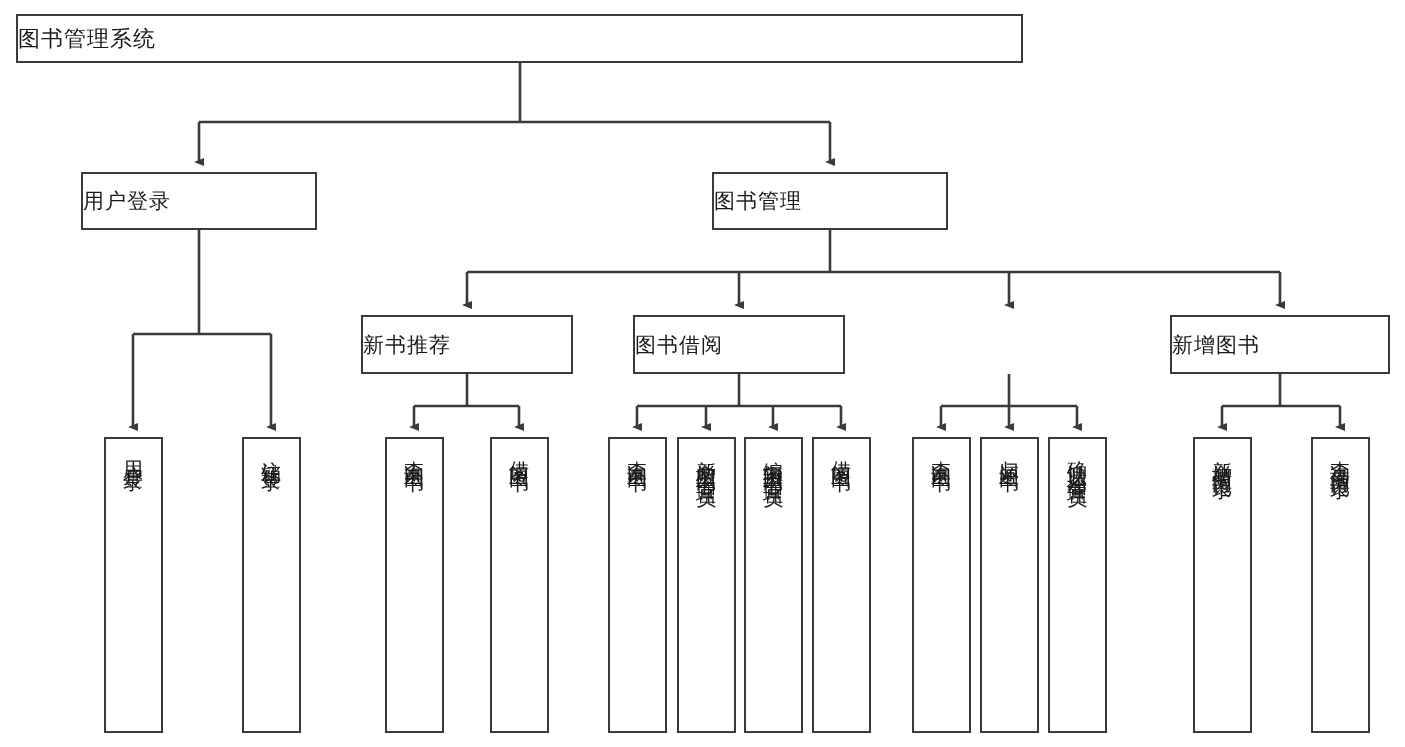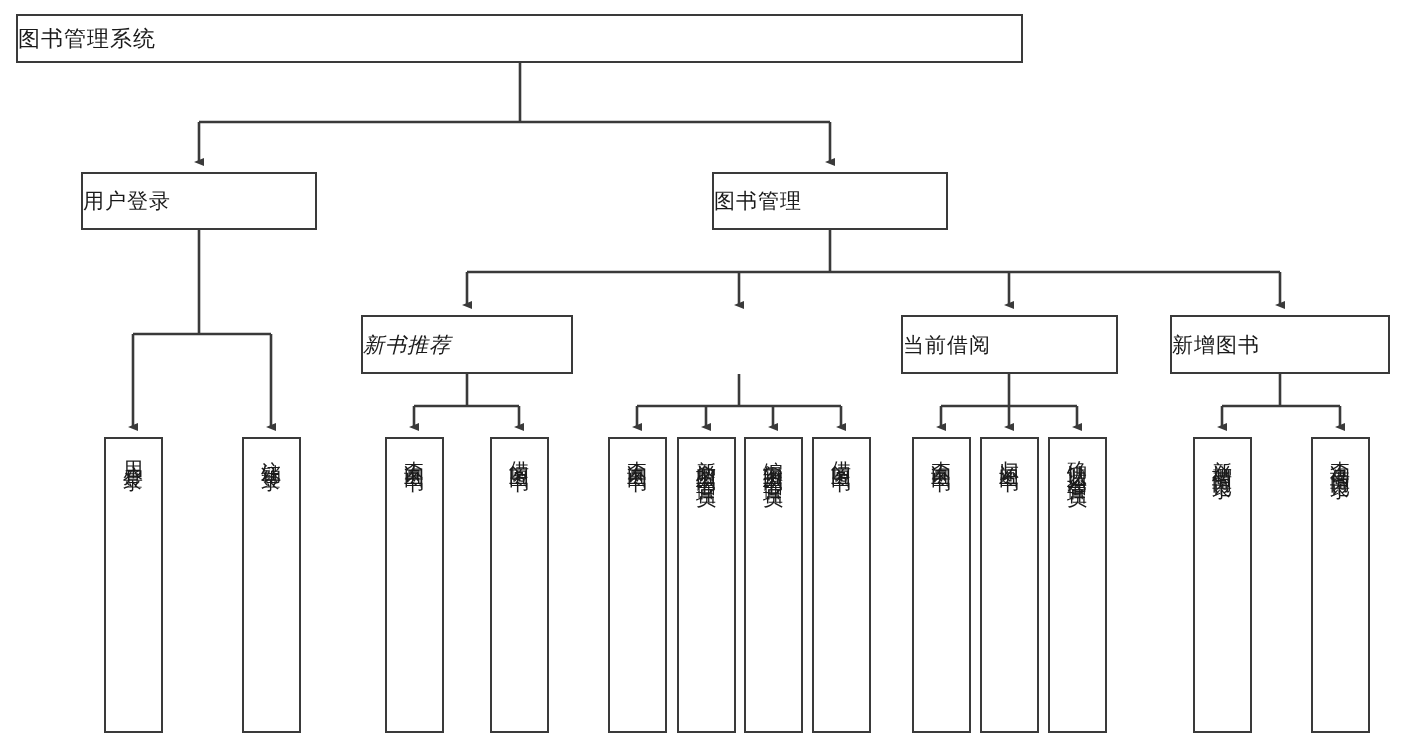--- a/index.html
+++ b/index.html
@@ -114,25 +114,25 @@
     <span>图书管理系统</span>
   </div>
 
   <div class="node h" style="left:81px;top:172px;width:236px;height:58px;">
     <span>用户登录</span>
   </div>
   <div class="node h" style="left:712px;top:172px;width:236px;height:58px;">
     <span>图书管理</span>
   </div>
 
-  <div class="node h" style="left:361px;top:315px;width:212px;height:59px;font-style:italic;">
+  <div class="node h" style="left:361px;top:315px;width:212px;height:59px;">
     <span>新书推荐</span>
   </div>
-  <div class="node h" style="left:901px;top:315px;width:217px;height:59px;">
-    <span>当前借阅</span>
+  <div class="node h" style="left:633px;top:315px;width:212px;height:59px;">
+    <span>图书借阅</span>
   </div>
   <div class="node h" style="left:1170px;top:315px;width:220px;height:59px;">
     <span>新增图书</span>
   </div>
 
   <div class="node v" style="left:104px;top:437px;width:59px;height:296px;">
     <span class="vtext">用户登录</span>
   </div>
   <div class="node v" style="left:242px;top:437px;width:59px;height:296px;">
     <span class="vtext">注销登录</span>

